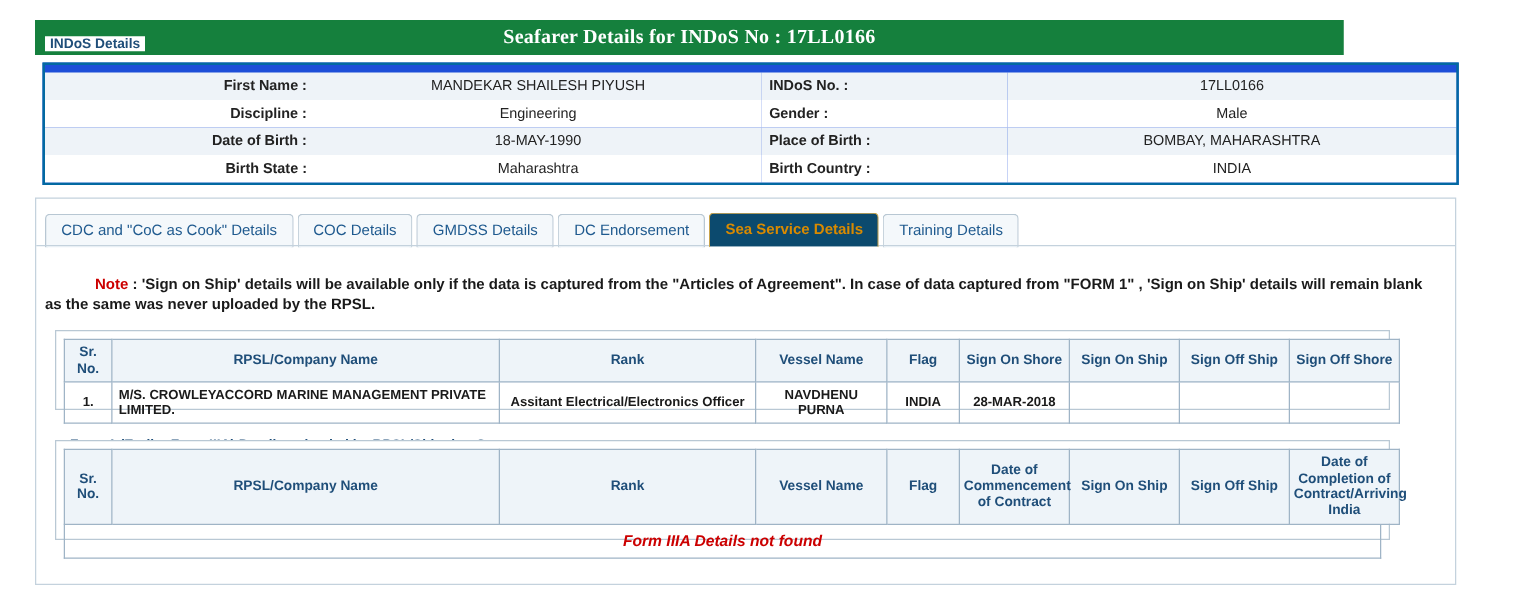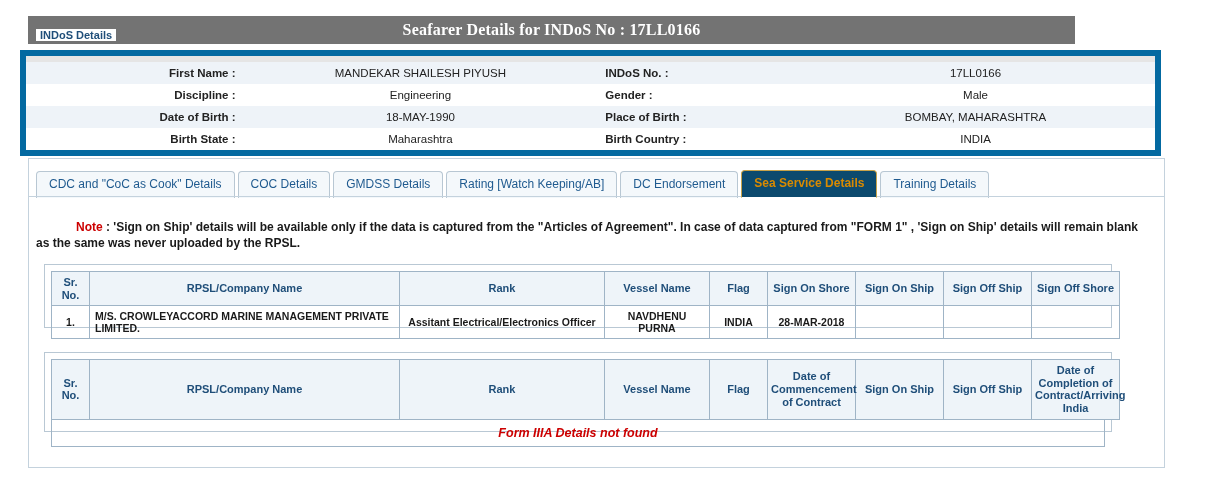--- a/index.html
+++ b/index.html
@@ -16,39 +16,39 @@
     overflow: hidden;
   }
 
   
   .title-bar {
     position: absolute;
     left: 28px;
     top: 16px;
     width: 1047px;
     height: 28px;
-    background: #737373;
+    background: #15803d;
     color: #ffffff;
     font-size: 16px;
     font-weight: bold;
     font-family: "Liberation Serif", serif;
     display: flex;
     align-items: center;
     justify-content: center;
     letter-spacing: 0.2px;
   }
 
   
   .indos-box {
     position: absolute;
-    left: 20px;
+    left: 34px;
     top: 50px;
     width: 1129px;
-    border: 6px solid #0369a1;
-    background: #e5e5e5;
+    border: 2px solid #0369a1;
+    background: #1d4ed8;
     padding: 0;
   }
   .indos-legend {
     position: absolute;
     left: 36px;
     top: 29px;
     background: #ffffff;
     padding: 0 4px;
     font-size: 11px;
     font-weight: bold;
@@ -246,21 +246,20 @@
     </tbody>
       </table>
   </div>
 
   <div class="panel"></div>
 
   <div class="tabs">
     <div class="tab">CDC and "CoC as Cook" Details</div>
     <div class="tab">COC Details</div>
     <div class="tab">GMDSS Details</div>
-    <div class="tab">Rating [Watch Keeping/AB]</div>
     <div class="tab">DC Endorsement</div>
     <div class="tab active">Sea Service Details</div>
     <div class="tab">Training Details</div>
   </div>
   <div class="tabs-rule"></div>
 
   <div class="note">
     <span class="red">Note</span><span> : 'Sign on Ship' details will be available only if the data is captured from the "Articles of Agreement". In case of data captured from "FORM 1" , 'Sign on Ship' details will remain blank as the same was never uploaded by the RPSL.</span>
   </div>
 

